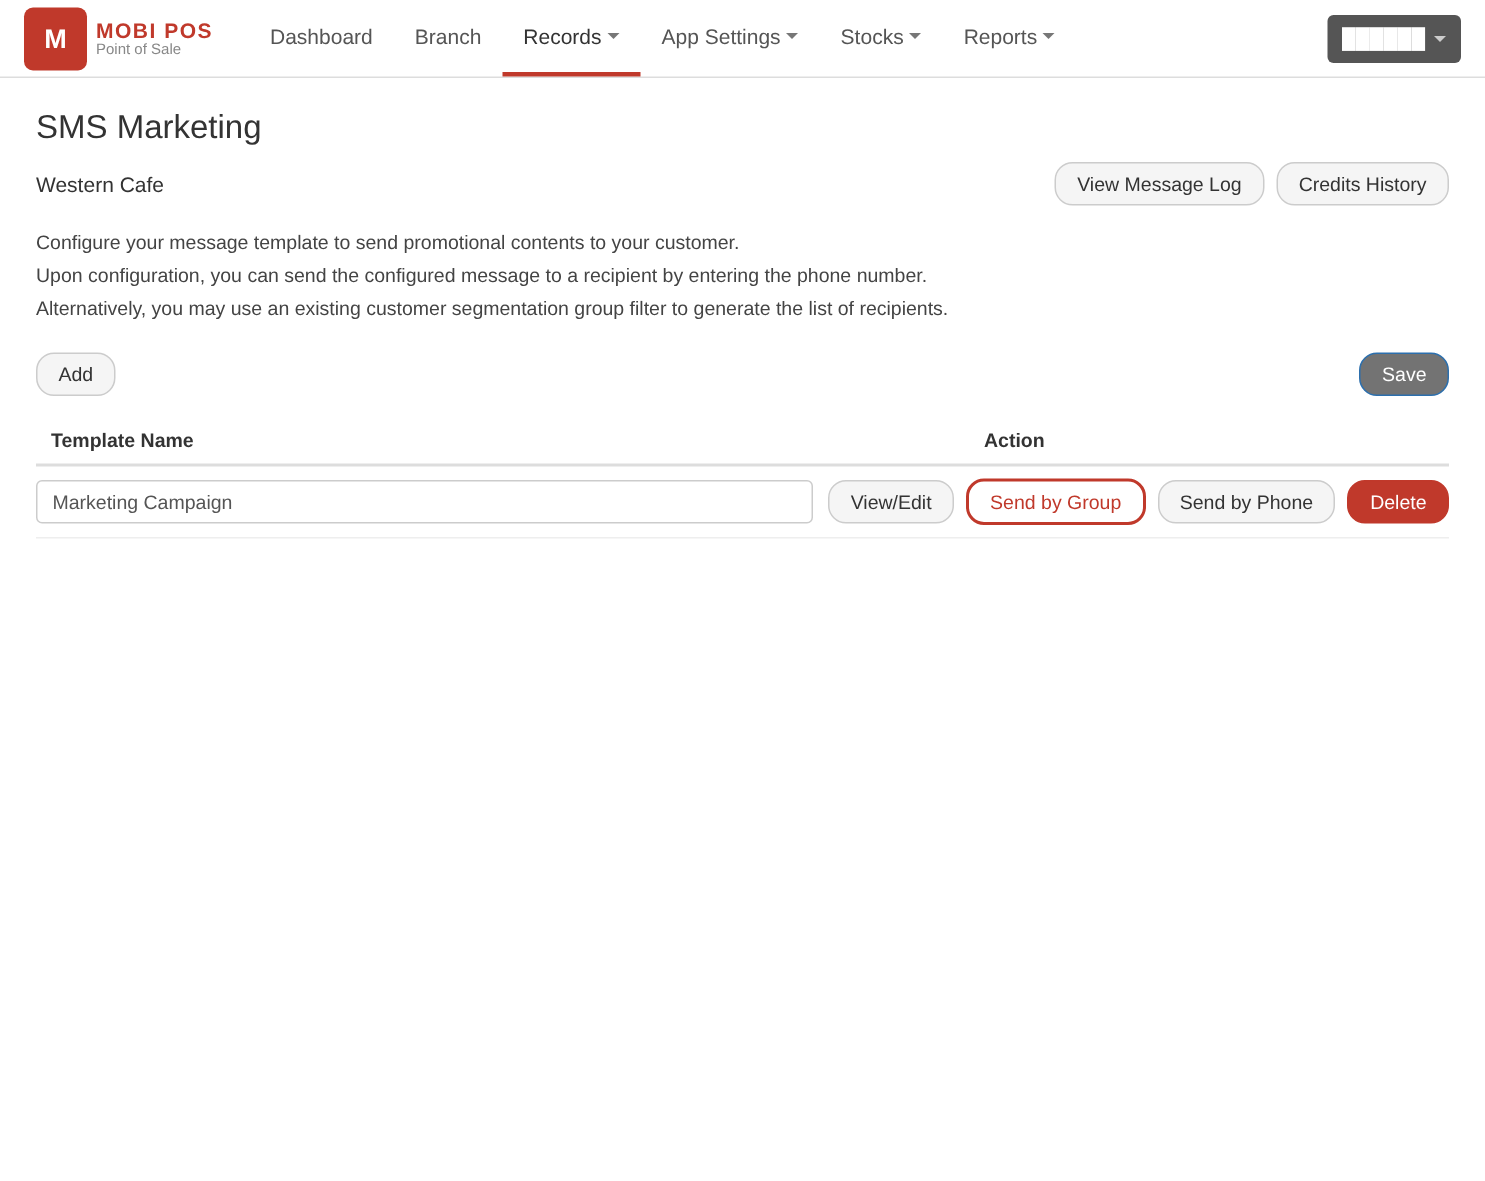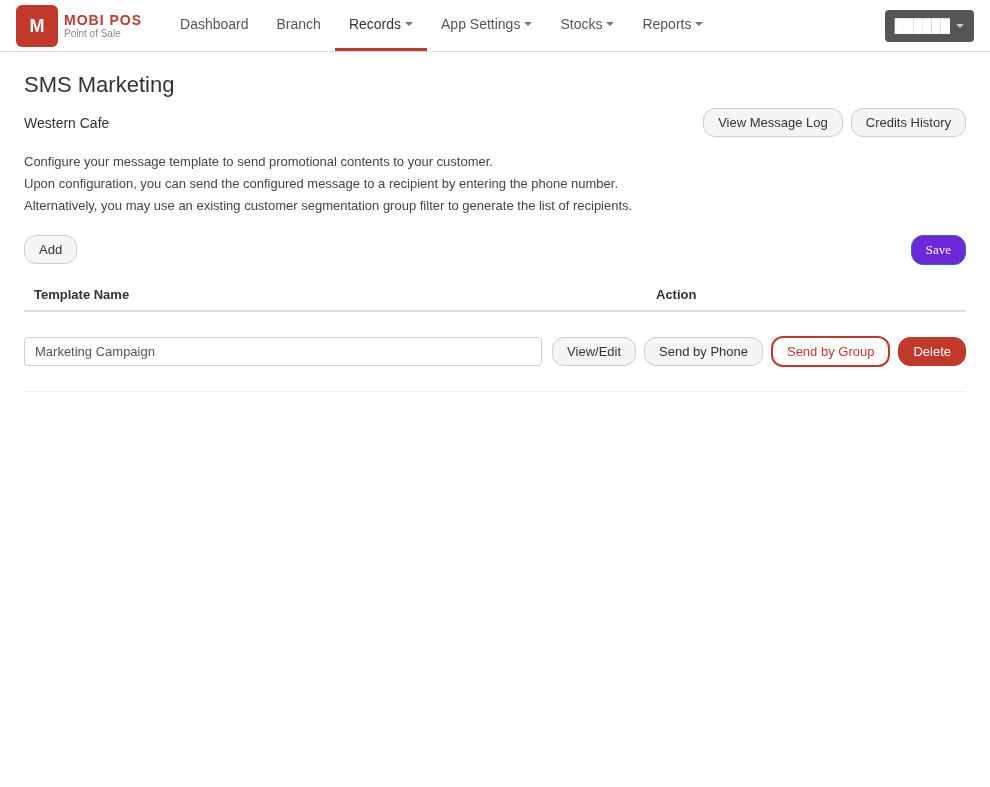--- a/index.html
+++ b/index.html
@@ -117,21 +117,21 @@
 
     .btn {
       padding: 6px 14px;
       border-radius: 12px;
       font-size: 13px;
       cursor: pointer;
       border: 1px solid #ccc;
       background: #f5f5f5;
       color: #333;
     }
-    .btn-primary { background: #6d28d9; color: #fff; border-color: #2c6fad; font-family: Liberation Serif, serif; }
+    .btn-primary { background: #737373; color: #fff; border-color: #2c6fad; }
     .btn-danger { background: #c0392b; color: #fff; border-color: #c0392b; }
     .btn-outline-danger {
       background: #fff;
       color: #c0392b;
       border: 2px solid #c0392b;
     }
 
     .description {
       font-size: 13px;
       color: #444;
@@ -154,21 +154,21 @@
       padding: 8px 10px;
       border-bottom: 2px solid #ddd;
       font-weight: 600;
       font-size: 13px;
       color: #333;
     }
     .table-row {
       display: grid;
       grid-template-columns: 1fr auto;
       align-items: center;
-      padding: 24px 0;
+      padding: 8px 0;
       border-bottom: 1px solid #eee;
       gap: 10px;
     }
     .template-input {
       width: 100%;
       padding: 6px 10px;
       border: 1px solid #ccc;
       border-radius: 4px;
       font-size: 13px;
       color: #555;
@@ -252,19 +252,19 @@
       <span>Template Name</span>
       <span>Action</span>
     </div>
 
     <div class="table-row">
       <div>
         <input class="template-input" type="text" value="Marketing Campaign" style="">
       </div>
       <div class="row-actions">
         <button class="btn">View/Edit</button>
+        <button class="btn btn-outline-danger">Send by Group</button>
         <button class="btn">Send by Phone</button>
-        <button class="btn btn-outline-danger">Send by Group</button>
         <button class="btn btn-danger">Delete</button>
       </div>
     </div>
   </div>
 </div>
 
 </body></html>

